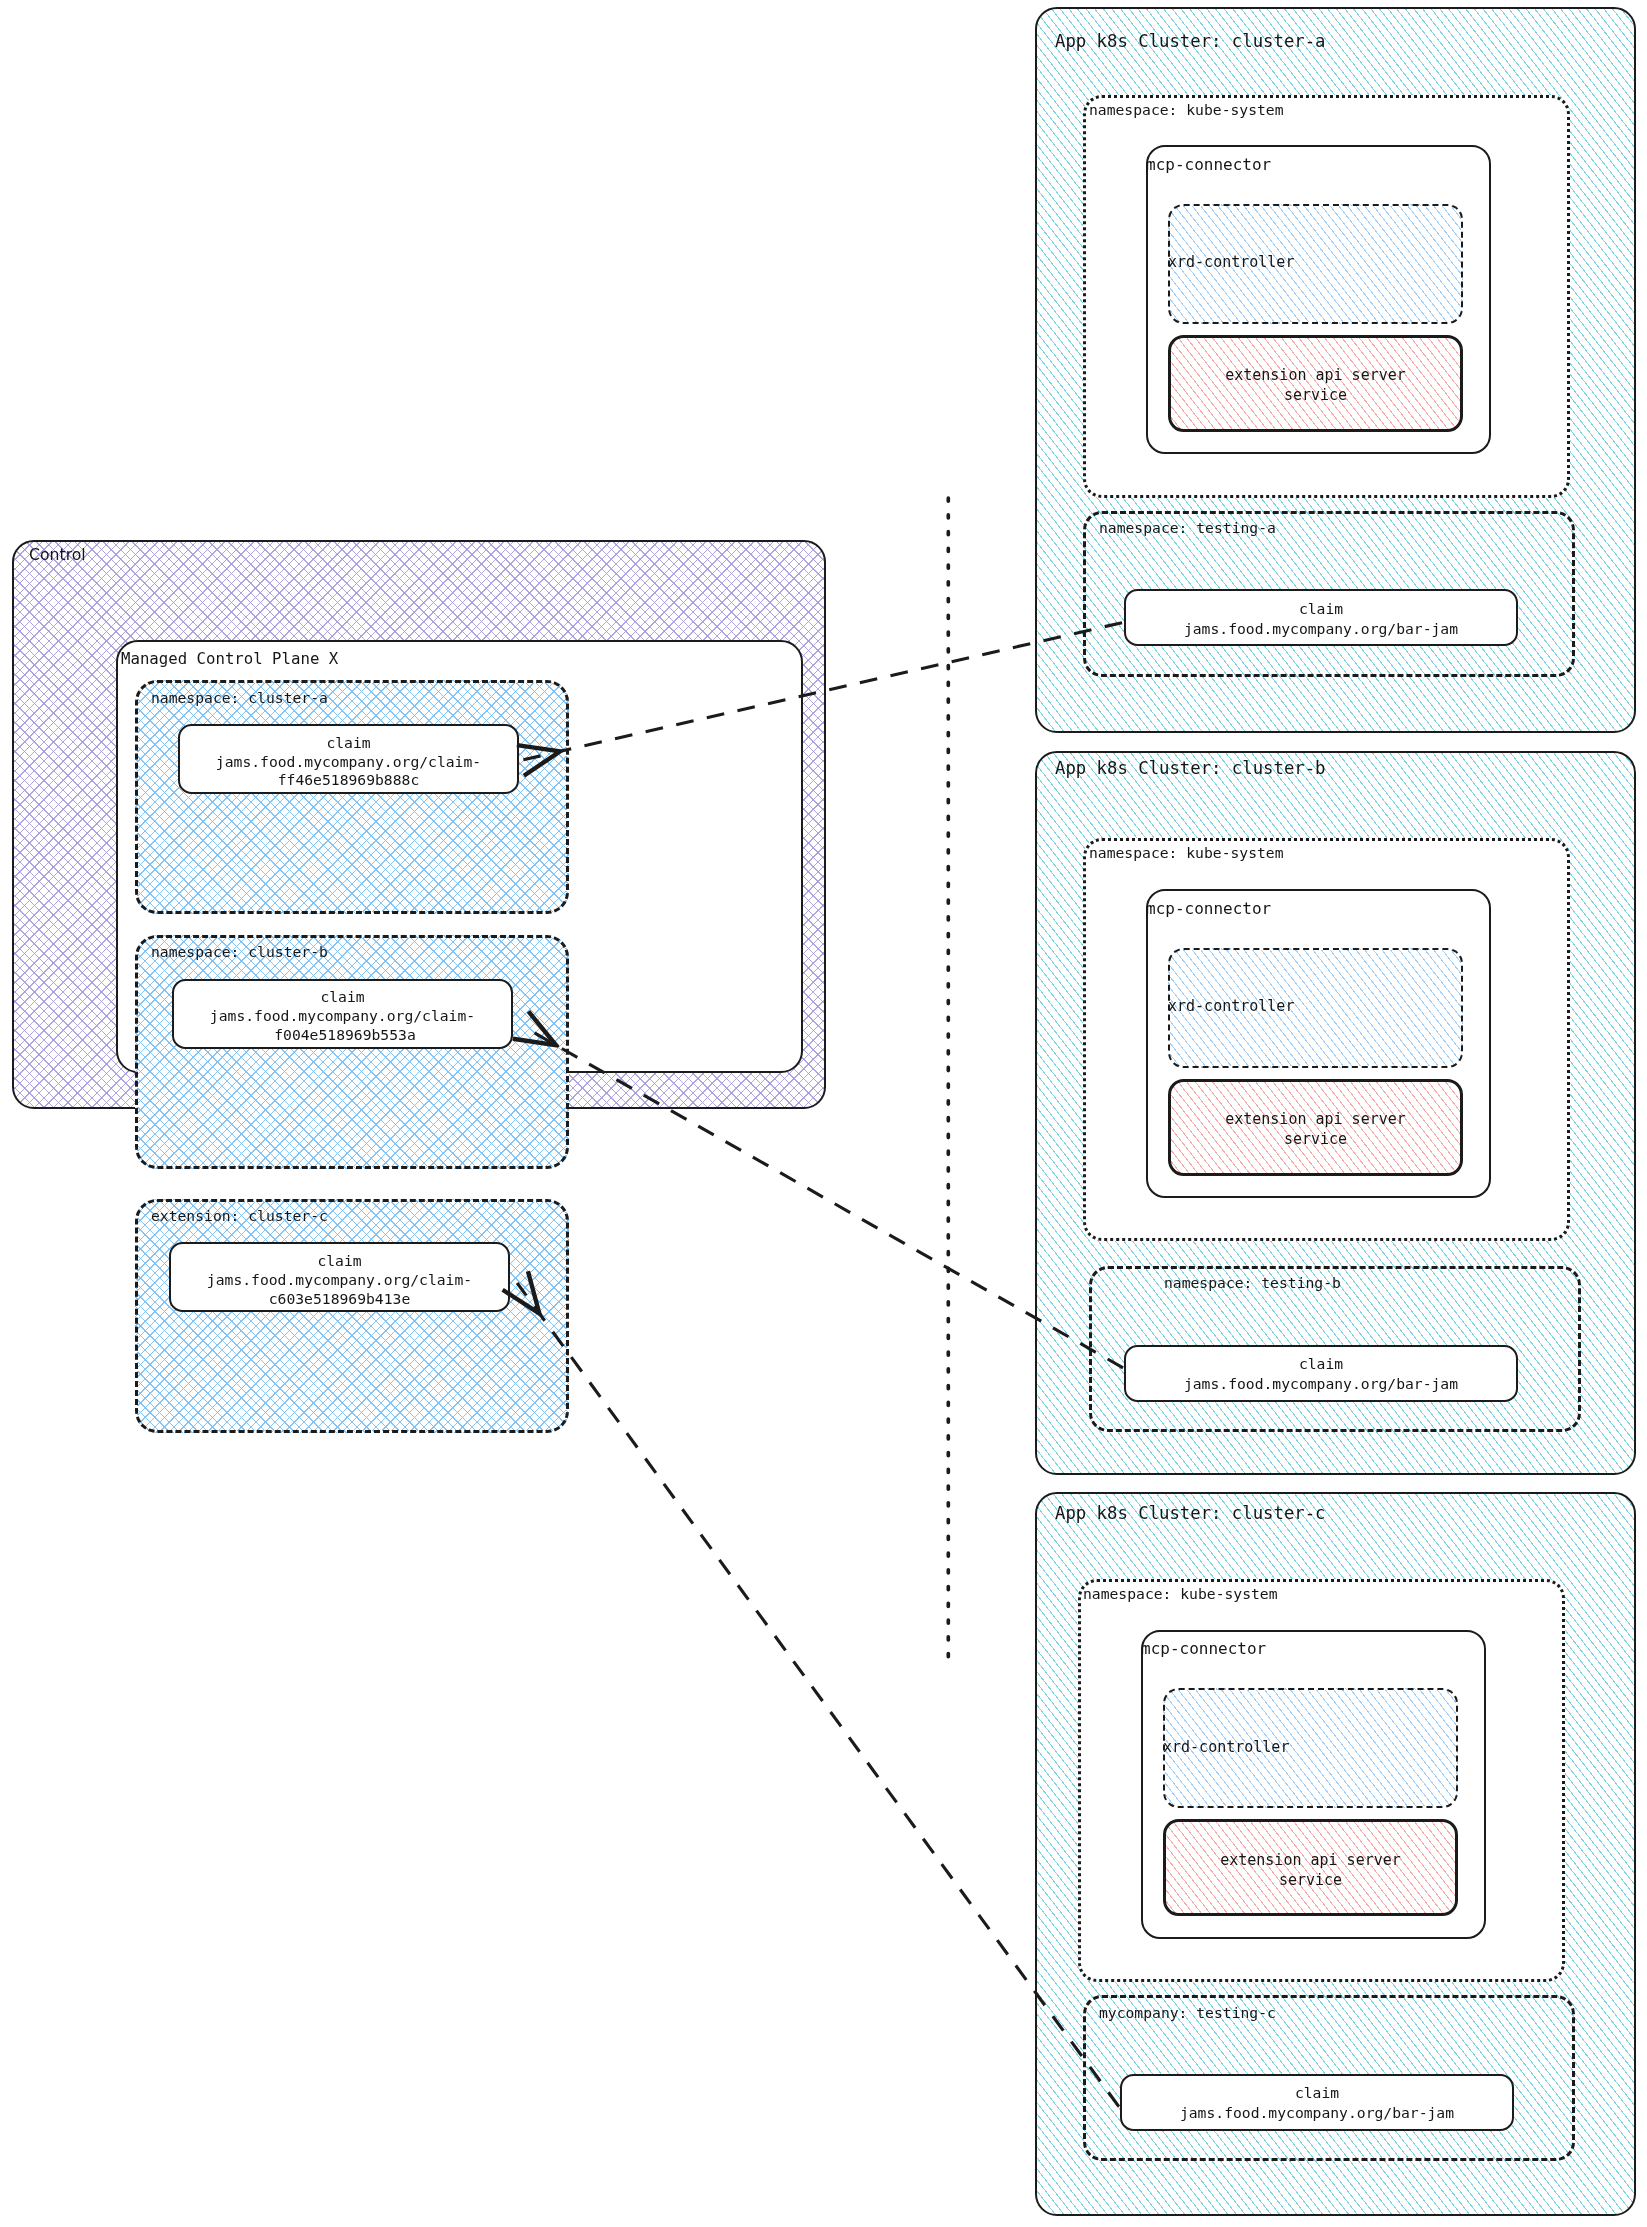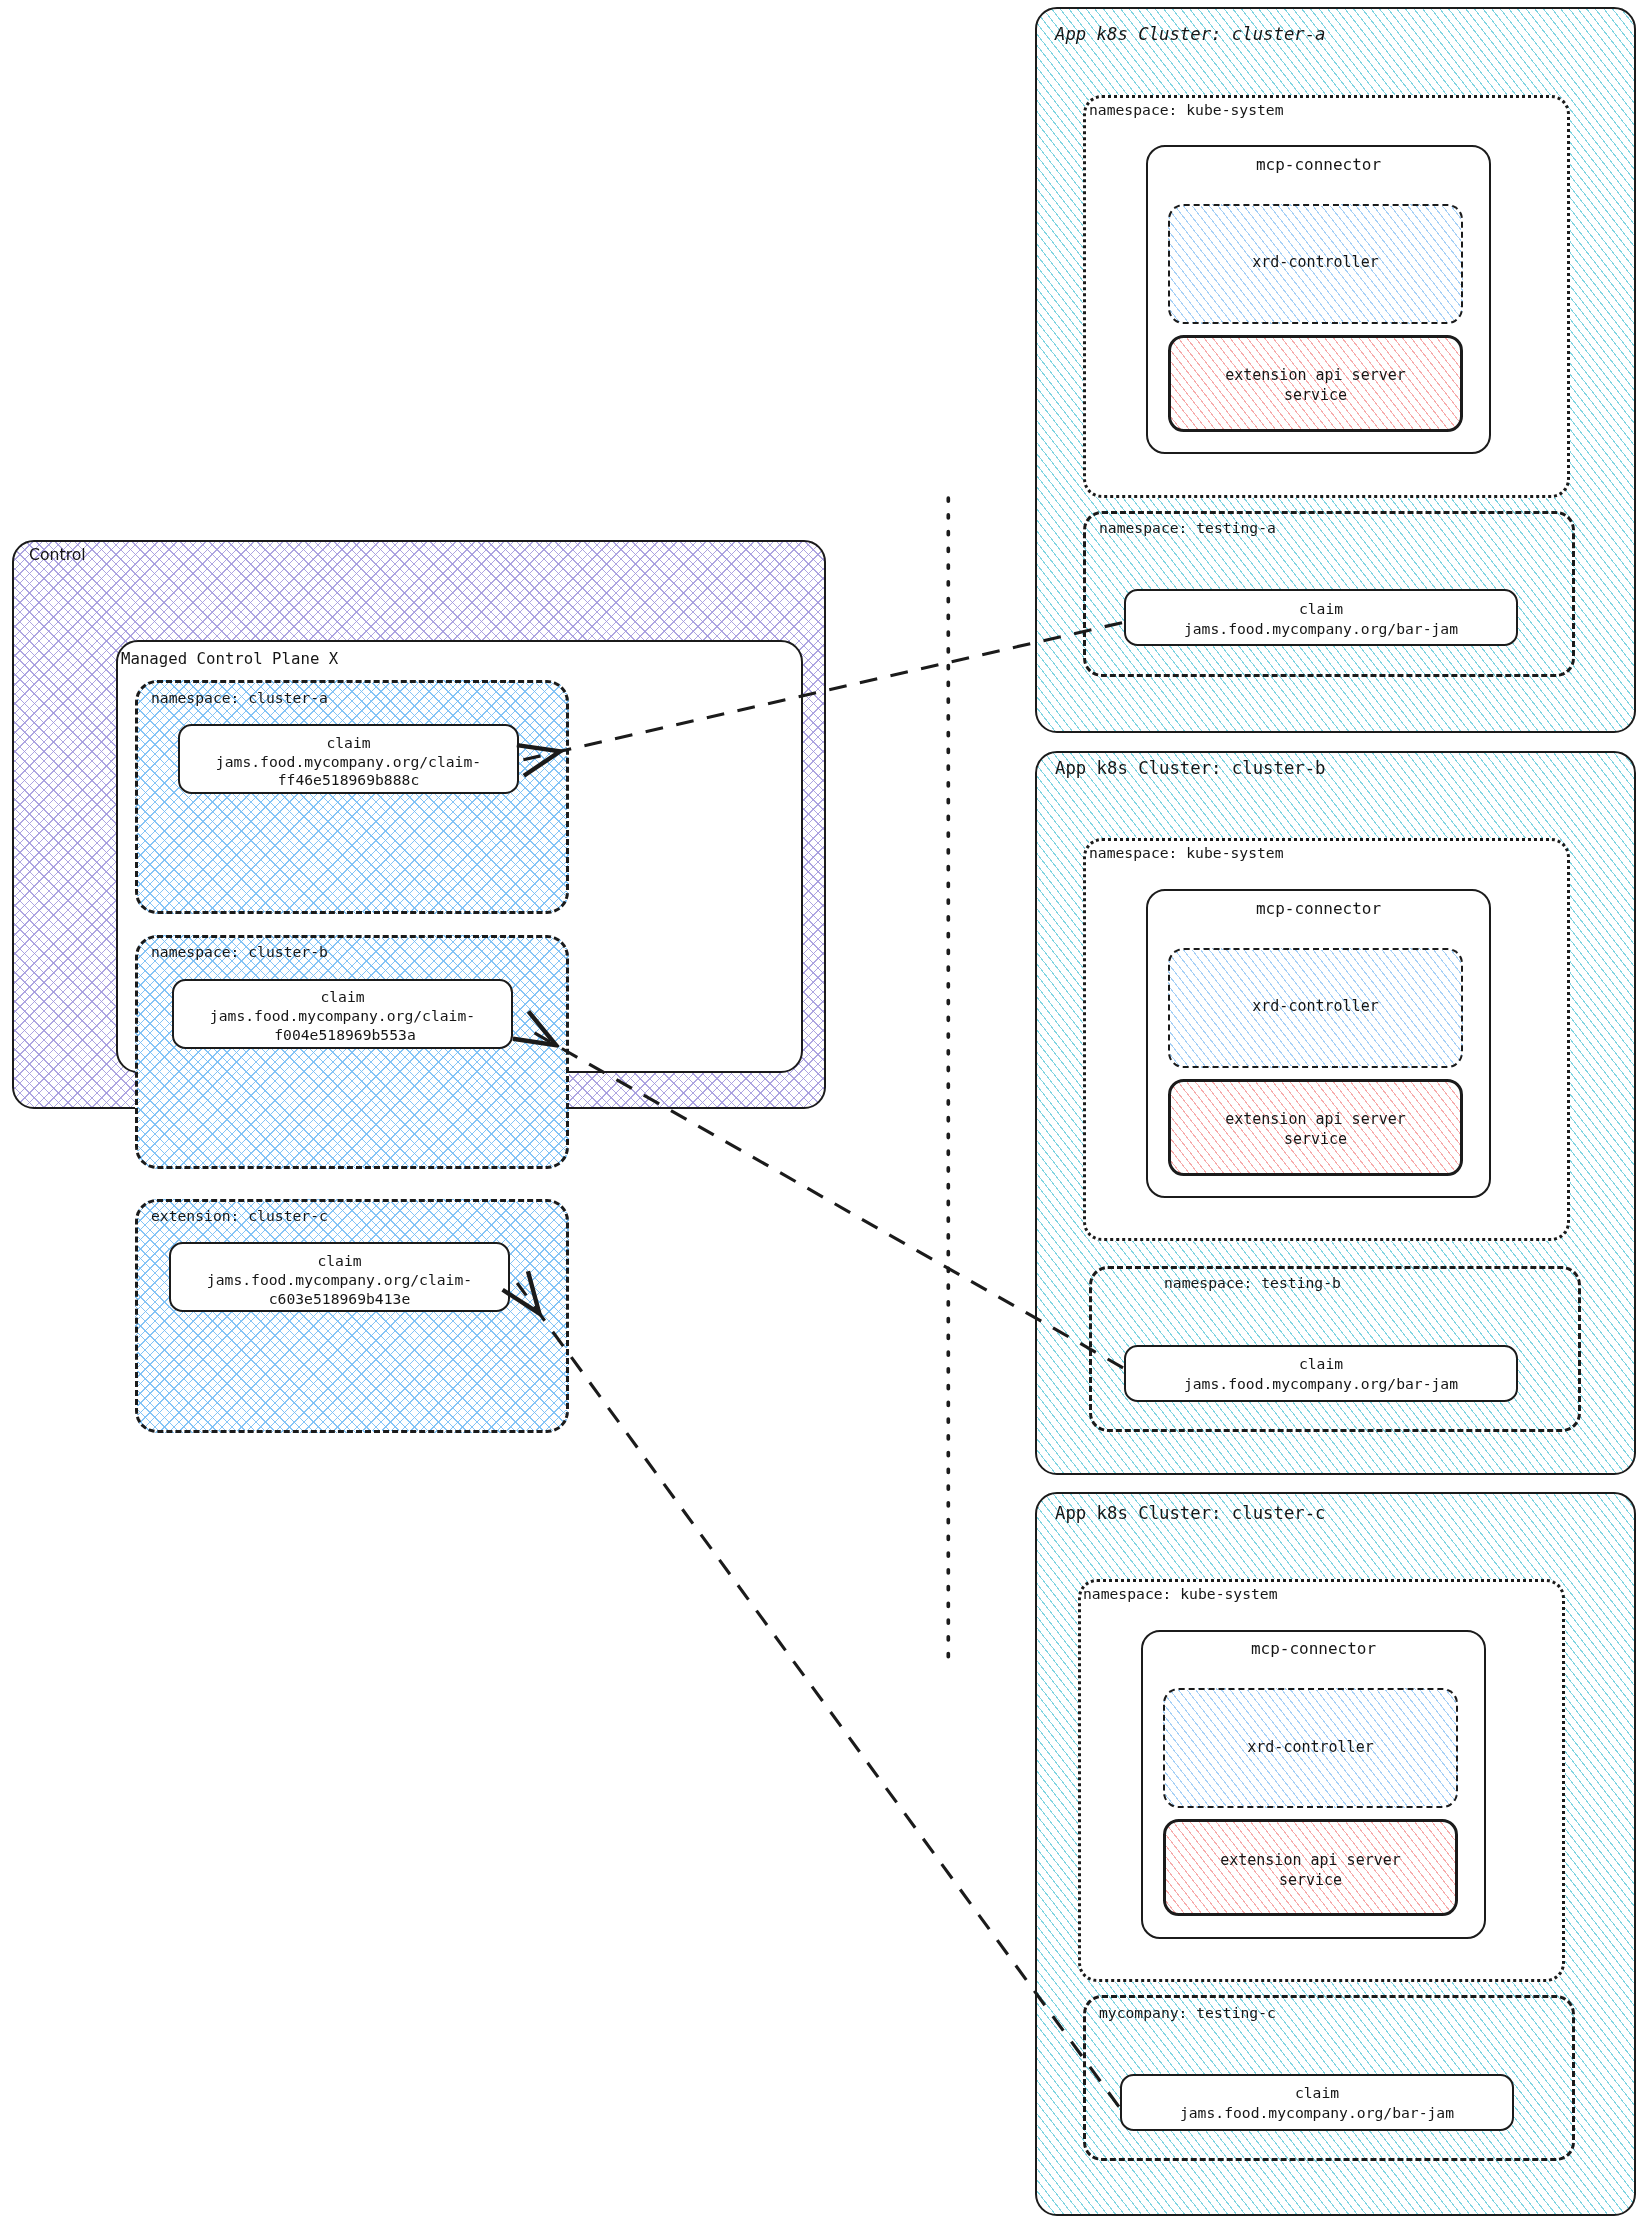--- a/index.html
+++ b/index.html
@@ -76,21 +76,21 @@
     white-space:nowrap;
     line-height:1;
   }
   .corner-label.sans{
     font-family:"DejaVu Sans","Liberation Sans",sans-serif;
     font-size:15.7px;
   }
   .center-label{
     position:absolute;
     left:0;right:0;
-    text-align:center;
+    text-align:left;
     font-size:16px;
     color:#151515;
     line-height:1;
     white-space:nowrap;
   }
   .node-text{
     position:absolute;
     left:0;right:0;
     text-align:center;
     font-size:14.7px;
@@ -141,21 +141,21 @@
   </div>
   <div class="corner-label" style="left:151px;top:1209px;font-size:14.7px;">extension: cluster-c</div>
   <div class="box rounded-solid fill-white" style="left:169px;top:1242px;width:341px;height:70px;border-width:2.1px;border-radius:13.6px;">
   </div>
   <div class="node-text" style="left:169px;top:1251px;width:341px;">claim</div>
   <div class="node-text" style="left:169px;top:1270px;width:341px;">jams.food.mycompany.org/claim-</div>
   <div class="node-text" style="left:169px;top:1289px;width:341px;">c603e518969b413e</div>
 
   <div class="box rounded-solid fill-cyandiag" style="left:1035px;top:7.3px;width:601px;height:726px;">
   </div>
-  <div class="corner-label" style="left:1055px;top:26px;font-size:17.3px;font-style:italic;">App k8s Cluster: cluster-a</div>
+  <div class="corner-label" style="left:1055px;top:33px;font-size:17.3px;">App k8s Cluster: cluster-a</div>
 
   <div class="box rounded-dotted fill-white" style="left:1083px;top:95px;width:487px;height:403px;border-radius:19px;">
   </div>
   <div class="corner-label" style="left:1089px;top:103px;font-size:14.7px;">namespace: kube-system</div>
 
   <div class="box rounded-solid fill-white" style="left:1146px;top:145px;width:345px;height:309px;border-width:2.1px;border-radius:19px;">
   </div>
   <div class="center-label" style="left:1146px;top:157px;width:345px;">mcp-connector</div>
 
   <div class="box rounded-dashed fill-bluediag" style="left:1168px;top:204px;width:295px;height:120px;border-width:2.6px;border-radius:15.7px;">

